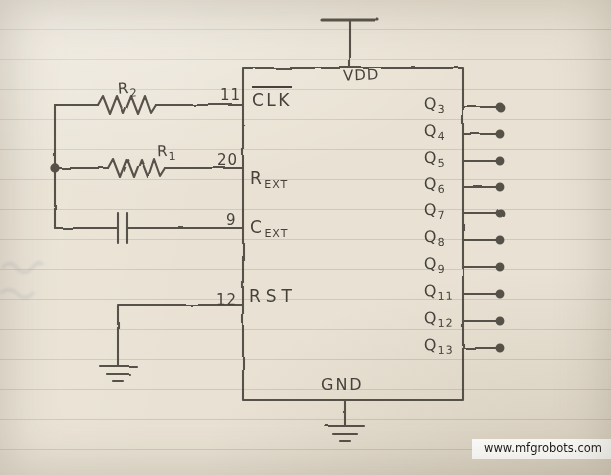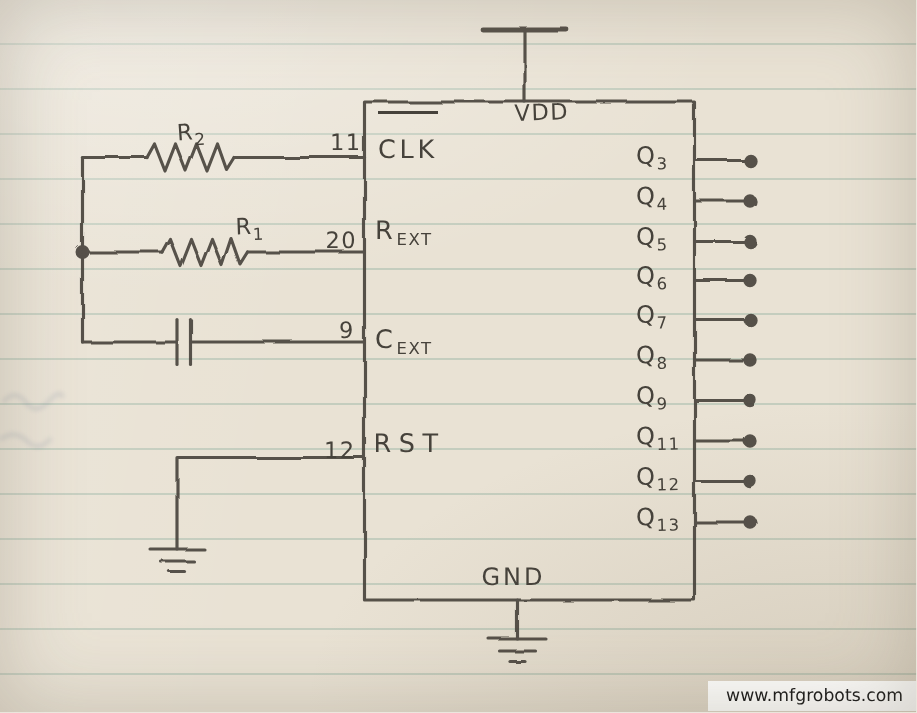--- a/index.html
+++ b/index.html
@@ -22,26 +22,26 @@
       linear-gradient(100deg, rgba(255,255,255,.12), transparent 35%);
   }
   .vignette{
     position:absolute; inset:0; pointer-events:none;
     box-shadow:inset 0 0 55px rgba(110,100,80,.30);
   }
   svg.schem{ position:absolute; inset:0; color:var(--pencil,#46423b); }
   .lbl{ position:absolute; color:var(--pencil,#46423b); white-space:nowrap; }
   .num{ font-size:15px; letter-spacing:1px; }
   .name{ font-size:17px; letter-spacing:2.5px; }
-  .overline .base{ border-top:2.2px solid var(--pencil,#46423b); padding-top:14px; }
+  .overline .base{ border-top:2.2px solid var(--pencil,#46423b); padding-top:2px; }
   .sub{ font-size:11px; vertical-align:-4px; letter-spacing:1px; }
   .qlbl{ left:424px; font-size:16px; letter-spacing:1px; transform:rotate(-1.5deg); }
   .comp{ font-size:15px; letter-spacing:1px; }
   .watermark{
-    position:absolute; right:0; bottom:1px; background:rgba(255,255,255,.92);
+    position:absolute; right:0; bottom:16px; background:rgba(255,255,255,.92);
     color:#181818; font-size:11.5px; padding:2px 9px 4px 12px;
   }
 </style>
 </head>
 <body>
 
 <div class="paper">
   <div class="rules"></div>
   <div class="shade"></div>
 
@@ -122,21 +122,21 @@
       </g>
     </g>
   </svg>
 
   <div class="lbl num" style="left:220px;top:86px">11</div>
   <div class="lbl num" style="left:217px;top:151px">20</div>
   <div class="lbl num" style="left:226px;top:211px">9</div>
   <div class="lbl num" style="left:216px;top:291px">12</div>
 
   <div class="lbl name overline" style="left:252px;top:90px"><span class="base">CLK</span></div>
-  <div class="lbl name" style="left:250px;top:144px"><span class="base">R</span><span class="sub">EXT</span></div>
+  <div class="lbl name" style="left:250px;top:168px"><span class="base">R</span><span class="sub">EXT</span></div>
   <div class="lbl name" style="left:250px;top:217px"><span class="base">C</span><span class="sub">EXT</span></div>
   <div class="lbl name" style="left:249px;top:286px;letter-spacing:5px"><span class="base">RST</span></div>
 
   <div class="lbl name" style="left:343px;top:66px;font-size:15px;letter-spacing:1px;transform:rotate(-2deg)">VDD</div>
   <div class="lbl name" style="left:321px;top:375px;font-size:16px;letter-spacing:2px">GND</div>
 
   <div class="lbl comp" style="left:118px;top:79px;transform:rotate(-4deg)"><span>R</span><span class="sub">2</span></div>
   <div class="lbl comp" style="left:157px;top:142px;transform:rotate(-2deg)"><span>R</span><span class="sub">1</span></div>
 
   <div class="lbl qlbl" style="top:94px"><span>Q</span><span class="sub">3</span></div>

